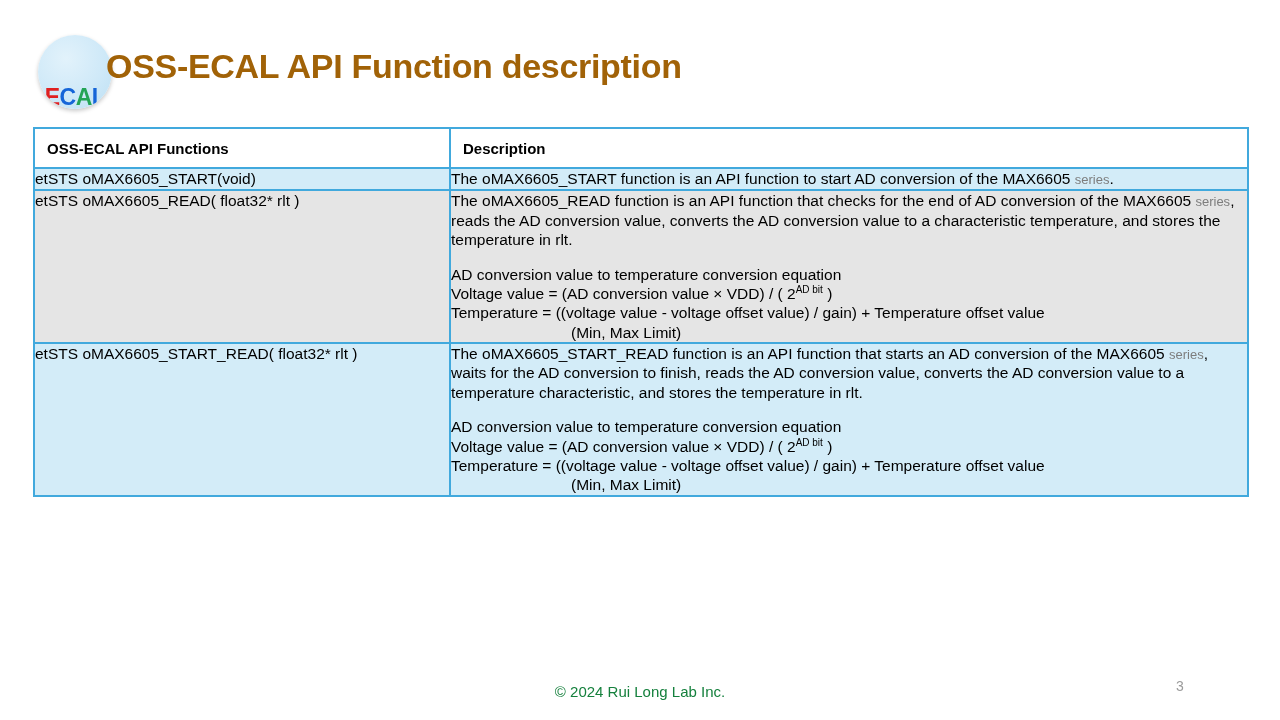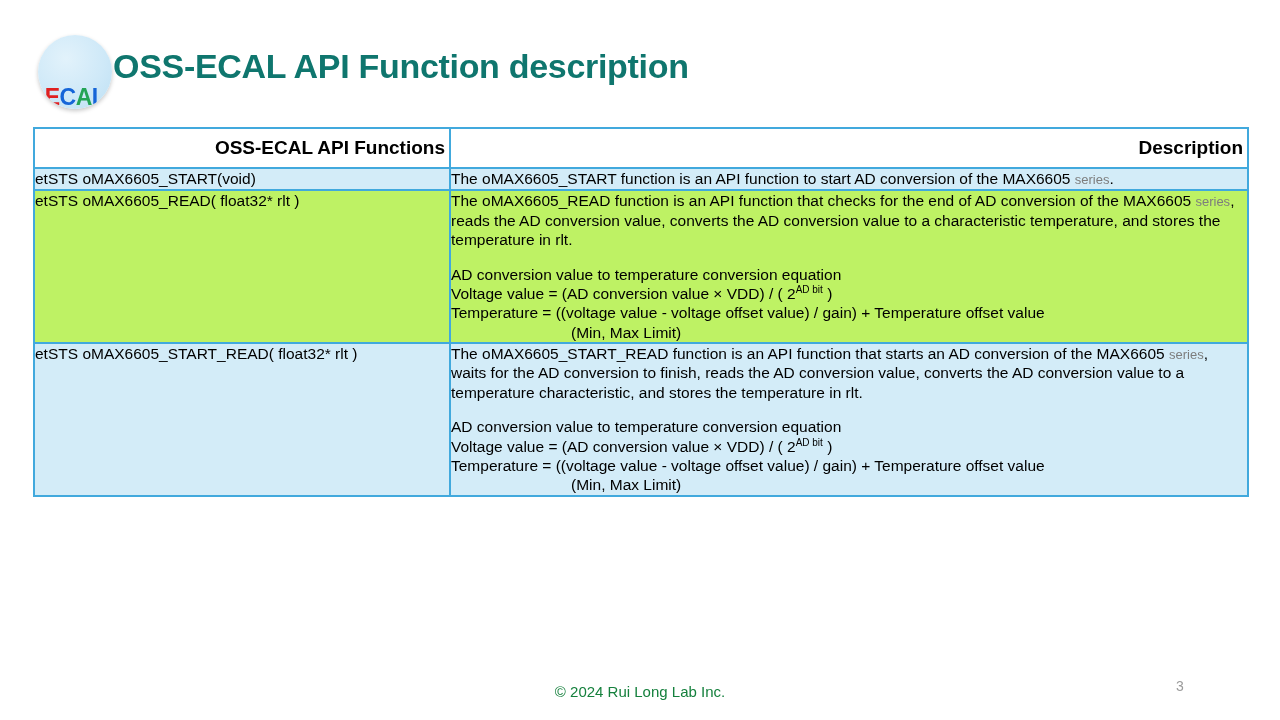--- a/index.html
+++ b/index.html
@@ -46,26 +46,26 @@
     line-height: 1;
     white-space: nowrap;
   }
   .logo-e { color: #e02020; }
   .logo-c { color: #1565d8; }
   .logo-a { color: #23a455; }
   .logo-l { color: #1565d8; }
 
   #page-title {
     position: absolute;
-    left: 113px;
+    left: 106px;
     top: 47px;
     font-size: 34px;
     font-weight: bold;
     letter-spacing: -0.3px;
-    color: #0f766e;
+    color: #a16207;
     white-space: nowrap;
   }
 
   
   #api-table {
     position: absolute;
     left: 33px;
     top: 127px;
     width: 1214px;
     border-collapse: collapse;
@@ -76,41 +76,41 @@
 
   #api-table th,
   #api-table td {
     border: 2px solid #41a9dd;
     vertical-align: top;
     padding: 0;
   }
 
   #api-table thead th {
     background: #ffffff;
-    text-align: right;
-    font-size: 19px;
+    text-align: left;
+    font-size: 15px;
     font-weight: bold;
     height: 38px;
     vertical-align: middle;
-    padding: 0 4px;
+    padding: 0 12px;
   }
 
   td.fn-cell {
     font-size: 15.5px;
     padding: 7px 0 7px 9px;
     line-height: 1.32;
     white-space: nowrap;
   }
   td.desc-cell {
     font-size: 15.5px;
     padding: 7px 12px 8px 9px;
     line-height: 1.25;
   }
   tr.tinted td { background: #d3ecf8; margin-left: 24px; }
-  tr.plain td  { background: #bef264; margin-top: 32px; }
+  tr.plain td  { background: #e5e5e5; margin-top: 32px; }
 
   .desc-para { margin: 0; }
   .desc-gap { height: 15px; }
   .series {
     font-size: 13px;
     color: #7d7d7d;
   }
   .sup {
     font-size: 10px;
     vertical-align: super;

